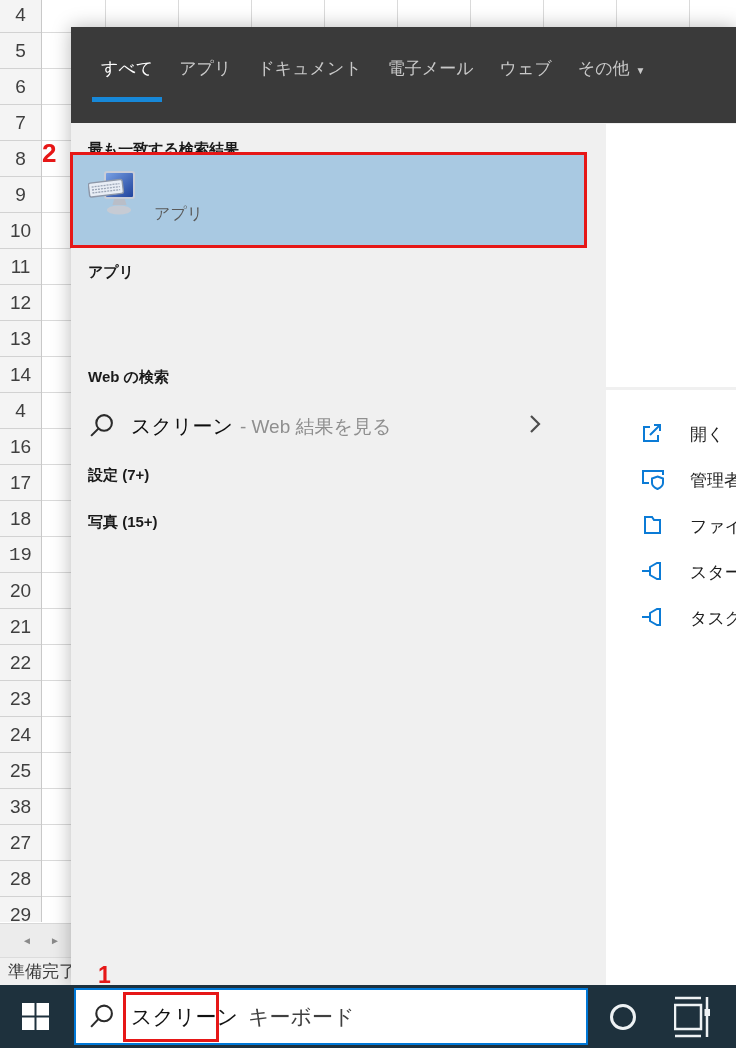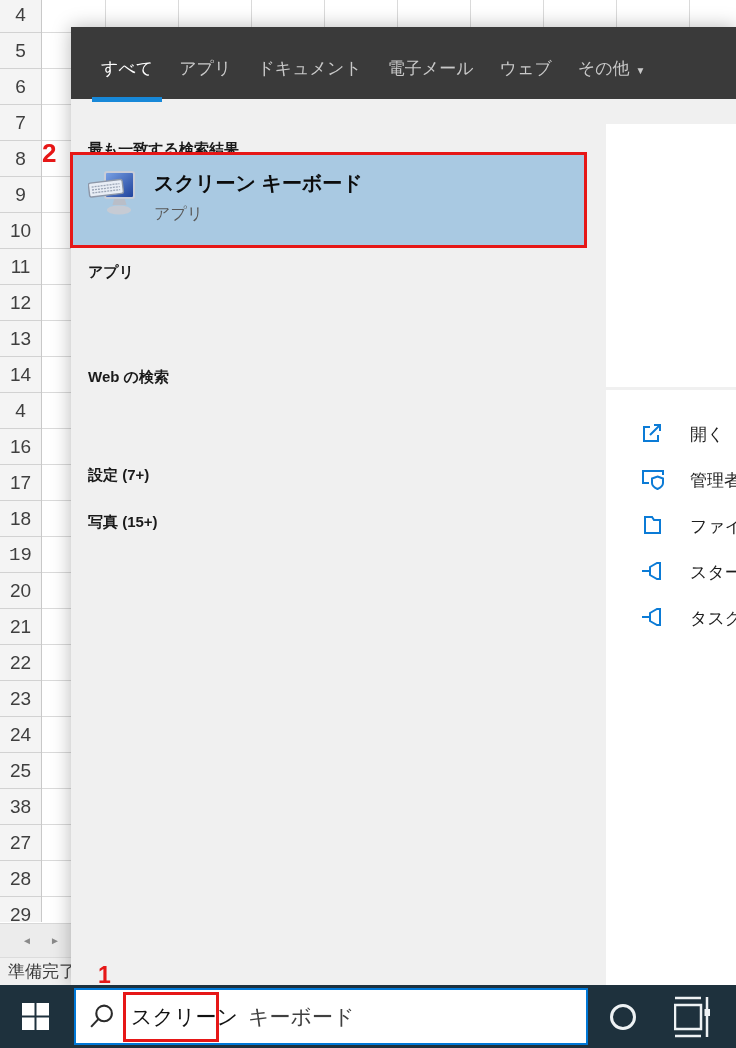--- a/index.html
+++ b/index.html
@@ -18,21 +18,21 @@
     font-size:19px; color:#3f3f3f; border-bottom:1px solid #d2d2d2; }
   .scrollband { position:absolute; left:0; right:0; top:923px; height:34px; background:#ececec; border-top:1px solid #d8d8d8;
     display:flex; align-items:center; gap:18px; padding-left:22px; }
   .scroll-arrow { font-size:10px; color:#8a8a8a; }
   .statusbar { position:absolute; left:0; right:0; top:957px; height:28px; background:#f0f0f0; border-top:1px solid #dcdcdc;
     display:flex; align-items:center; padding-left:8px; font-size:17px; color:#3c3c3c; white-space:nowrap; }
 
   
   .panel { position:absolute; left:71px; top:27px; width:665px; height:958px; background:#f0f0f0; z-index:20;
     box-shadow:0 0 18px rgba(0,0,0,.28); }
-  .panel-header { height:72px; background:#3a3a3a; display:flex; gap:26px; padding:30px 0 0 30px; }
+  .panel-header { height:96px; background:#3a3a3a; display:flex; gap:26px; padding:30px 0 0 30px; }
   .tab { font-size:17px; color:#c9c9c9; height:22px; white-space:nowrap; cursor:default; }
   .tab.active { color:#ffffff; position:relative; }
   .tab.active::after { content:""; position:absolute; left:-9px; right:-9px; top:40px; height:5px; background:#1788d8; }
   .more-arrow { font-size:10px; color:#c9c9c9; margin-left:6px; }
 
   .sec-header { position:absolute; font-size:15px; font-weight:bold; color:#1a1a1a; white-space:nowrap; }
 
   .best-row { position:absolute; left:1px; top:127px; width:514px; height:92px; background:#a9c9e2; }
   .best-title { position:absolute; left:82px; top:16px; font-size:20px; font-weight:bold; color:#0c0c0c; white-space:nowrap; }
   .best-sub { position:absolute; left:82px; top:50px; font-size:16px; color:#5a5a5a; }
@@ -139,29 +139,40 @@
           </linearGradient>
         </defs>
         <ellipse cx="31" cy="40" rx="12" ry="4.5" fill="#c6cbd4"></ellipse>
         <path d="M27 26 h9 l2.5 9 h-14 z" fill="#b9bec8"></path>
         <rect x="17" y="2" width="29" height="26" rx="2" fill="url(#scr)" stroke="#c8cdd8" stroke-width="2"></rect>
         <g transform="rotate(-7 4 20)">
           <rect x="1" y="13" width="34" height="14" rx="2" fill="#e8edf5" stroke="#8d97a8" stroke-width="1.4"></rect>
           <path d="M4 17 h28 M4 20 h28 M4 23 h28" stroke="#9aa4b5" stroke-width="1.3" stroke-dasharray="2 1" fill="none"></path>
         </g>
       </svg>
-      <div class="best-title">スクリーン キーボード</div>
       <div class="best-sub">アプリ</div>
     </div>
 
     <div class="sec-header" style="left:17px; top:236px;">アプリ</div>
 
 
     <div class="sec-header" style="left:17px; top:341px;">Web の検索</div>
 
+    <div class="list-row" style="top:375px;">
+      <svg class="abs" style="left:17px; top:10px;" width="27" height="27" viewBox="0 0 26 26">
+        <circle cx="15.5" cy="10.5" r="7.5" fill="none" stroke="#2b2b2b" stroke-width="2"></circle>
+        <path d="M10 16 L3 23" stroke="#2b2b2b" stroke-width="2" fill="none"></path>
+      </svg>
+      <div class="row-label" style="top:11px;">
+        <span class="web-query">スクリーン</span><span class="web-suffix">- Web 結果を見る</span>
+      </div>
+      <svg class="chevron" width="12" height="20" viewBox="0 0 12 20">
+        <polyline points="2,2 10,10 2,18" fill="none" stroke="#4d4d4d" stroke-width="2.2"></polyline>
+      </svg>
+    </div>
 
     <div class="sec-header" style="left:17px; top:439px;">設定 (7+)</div>
     <div class="sec-header" style="left:17px; top:486px;">写真 (15+)</div>
 
     <div class="card" style="left:535px; top:97px; width:130px; height:263px;"></div>
     <div class="card" style="left:535px; top:363px; width:130px; height:595px;">
 
       <div class="action-row" style="top:20px;">
         <svg class="action-icon" width="22" height="22" viewBox="0 0 22 22">
           <path d="M9 5 H3 v14 h14 v-6" fill="none" stroke="#0b7bd6" stroke-width="2"></path>

